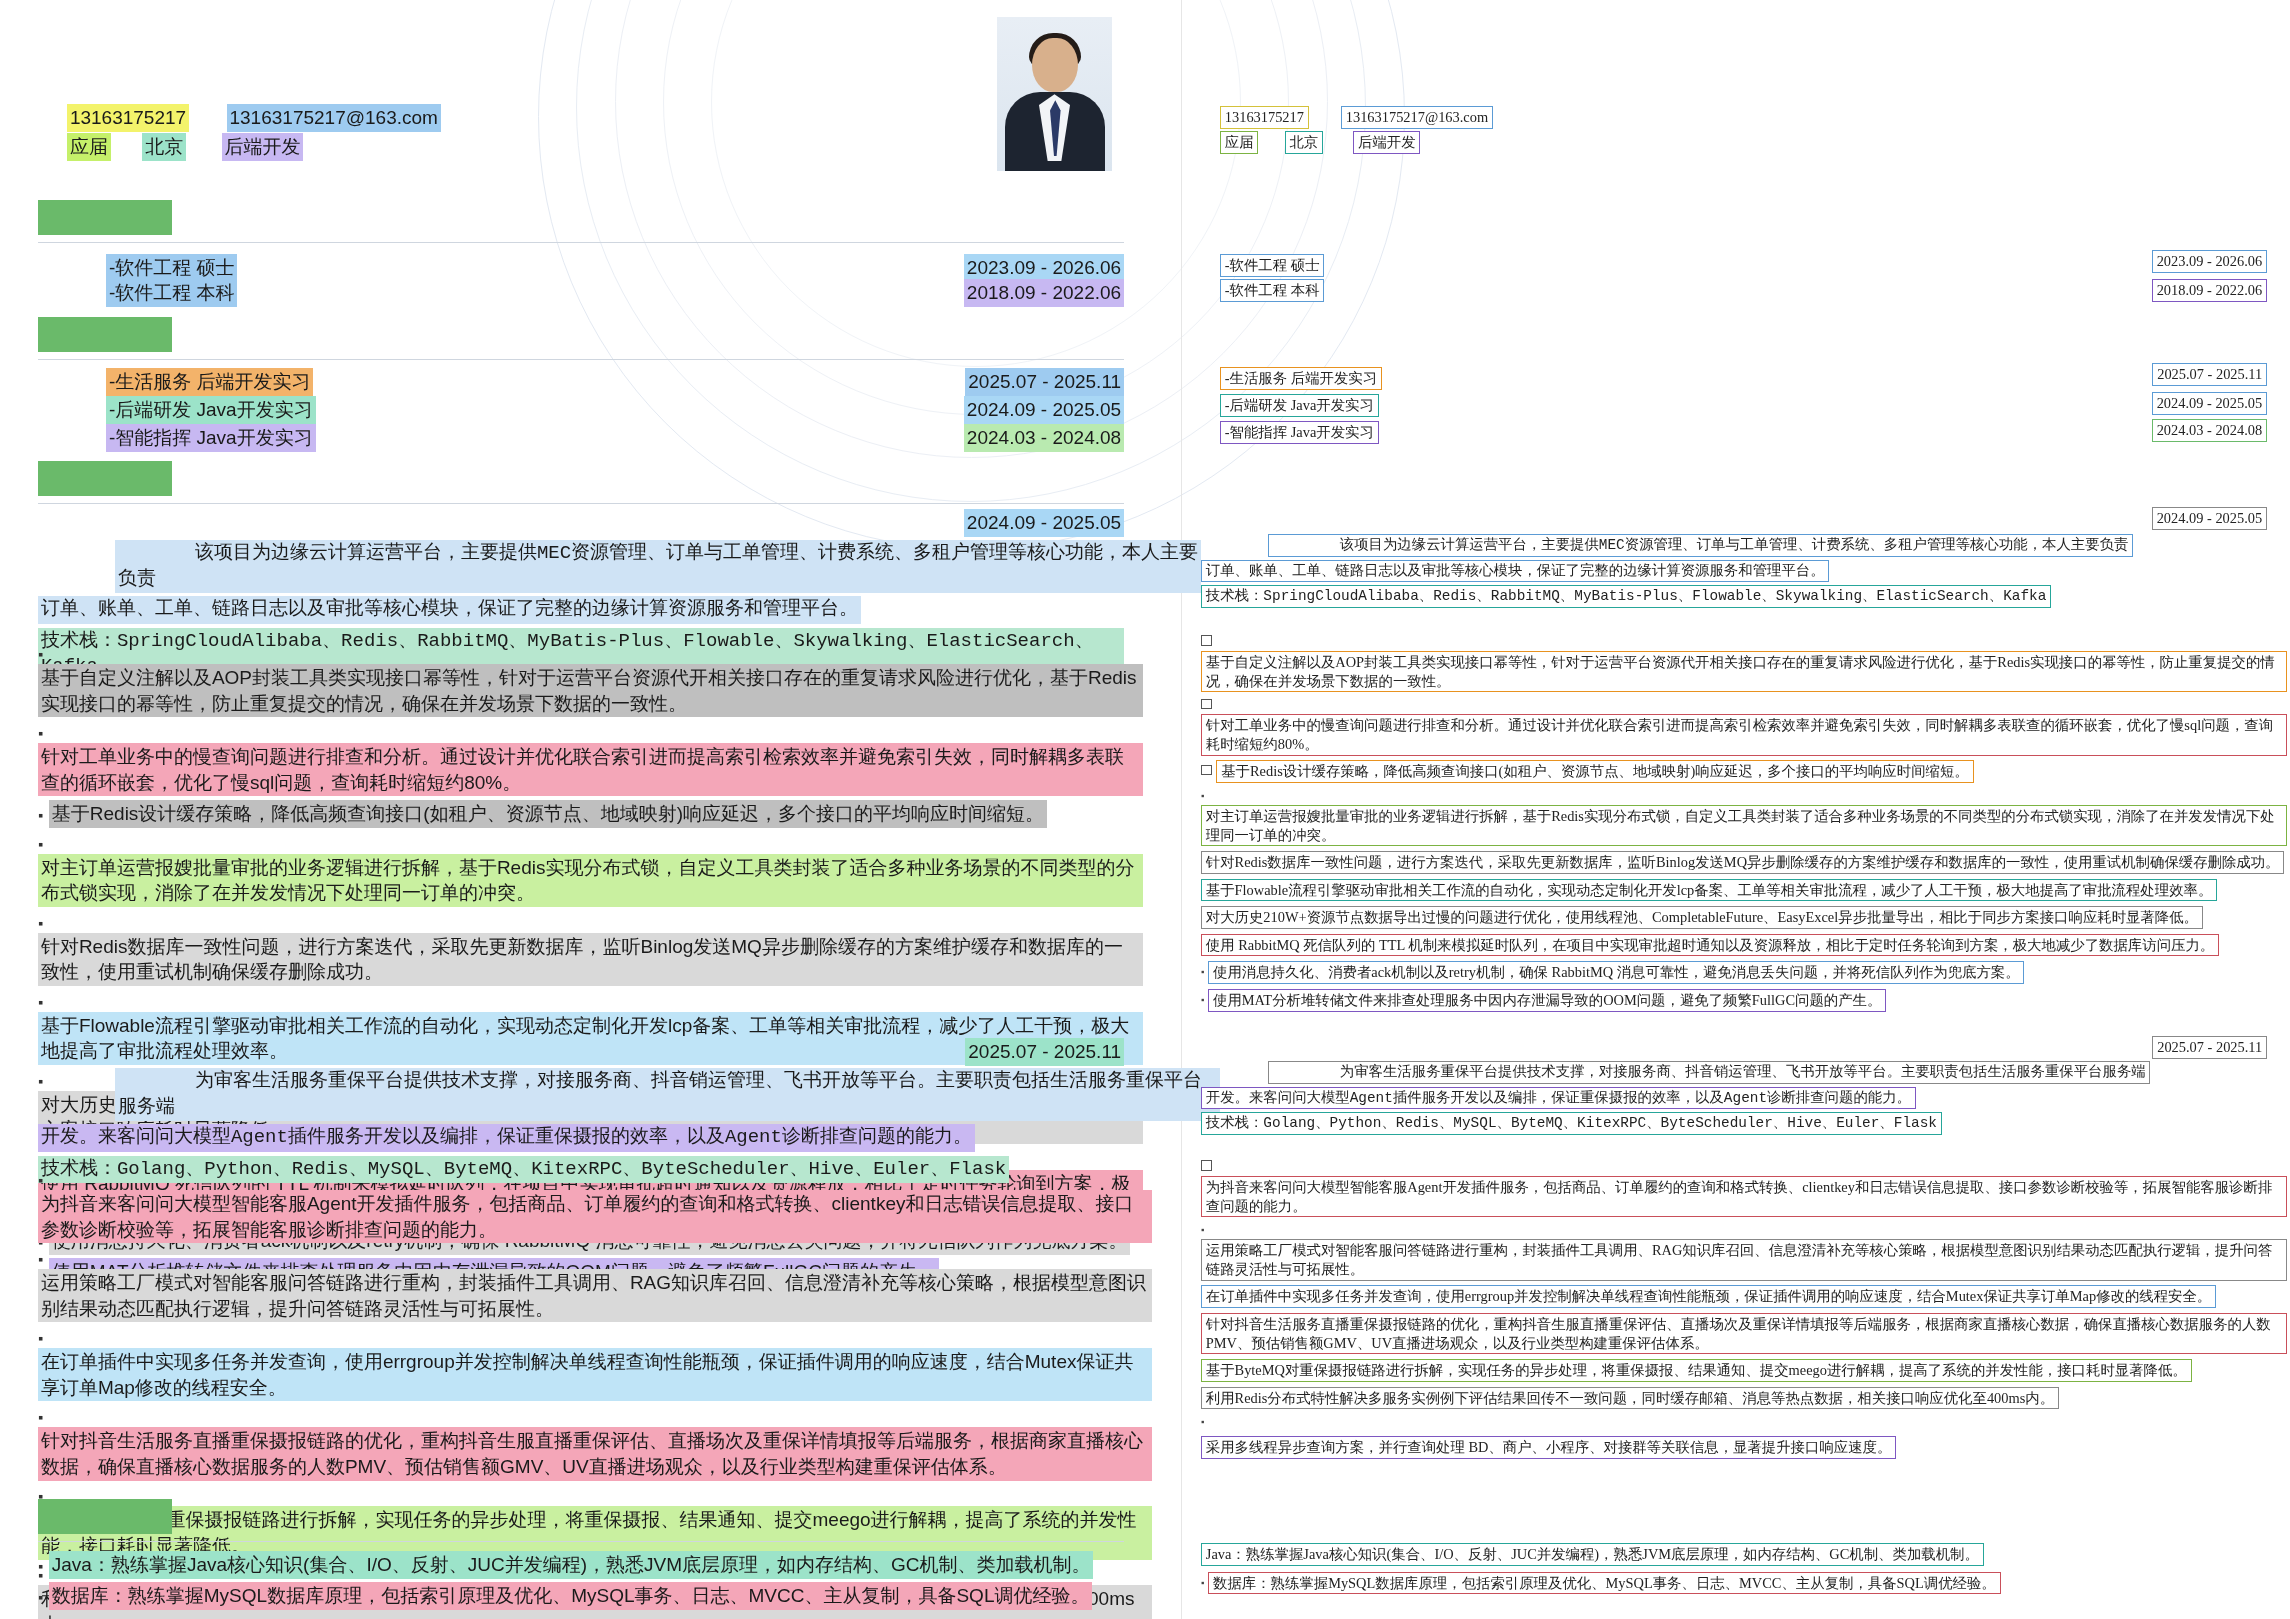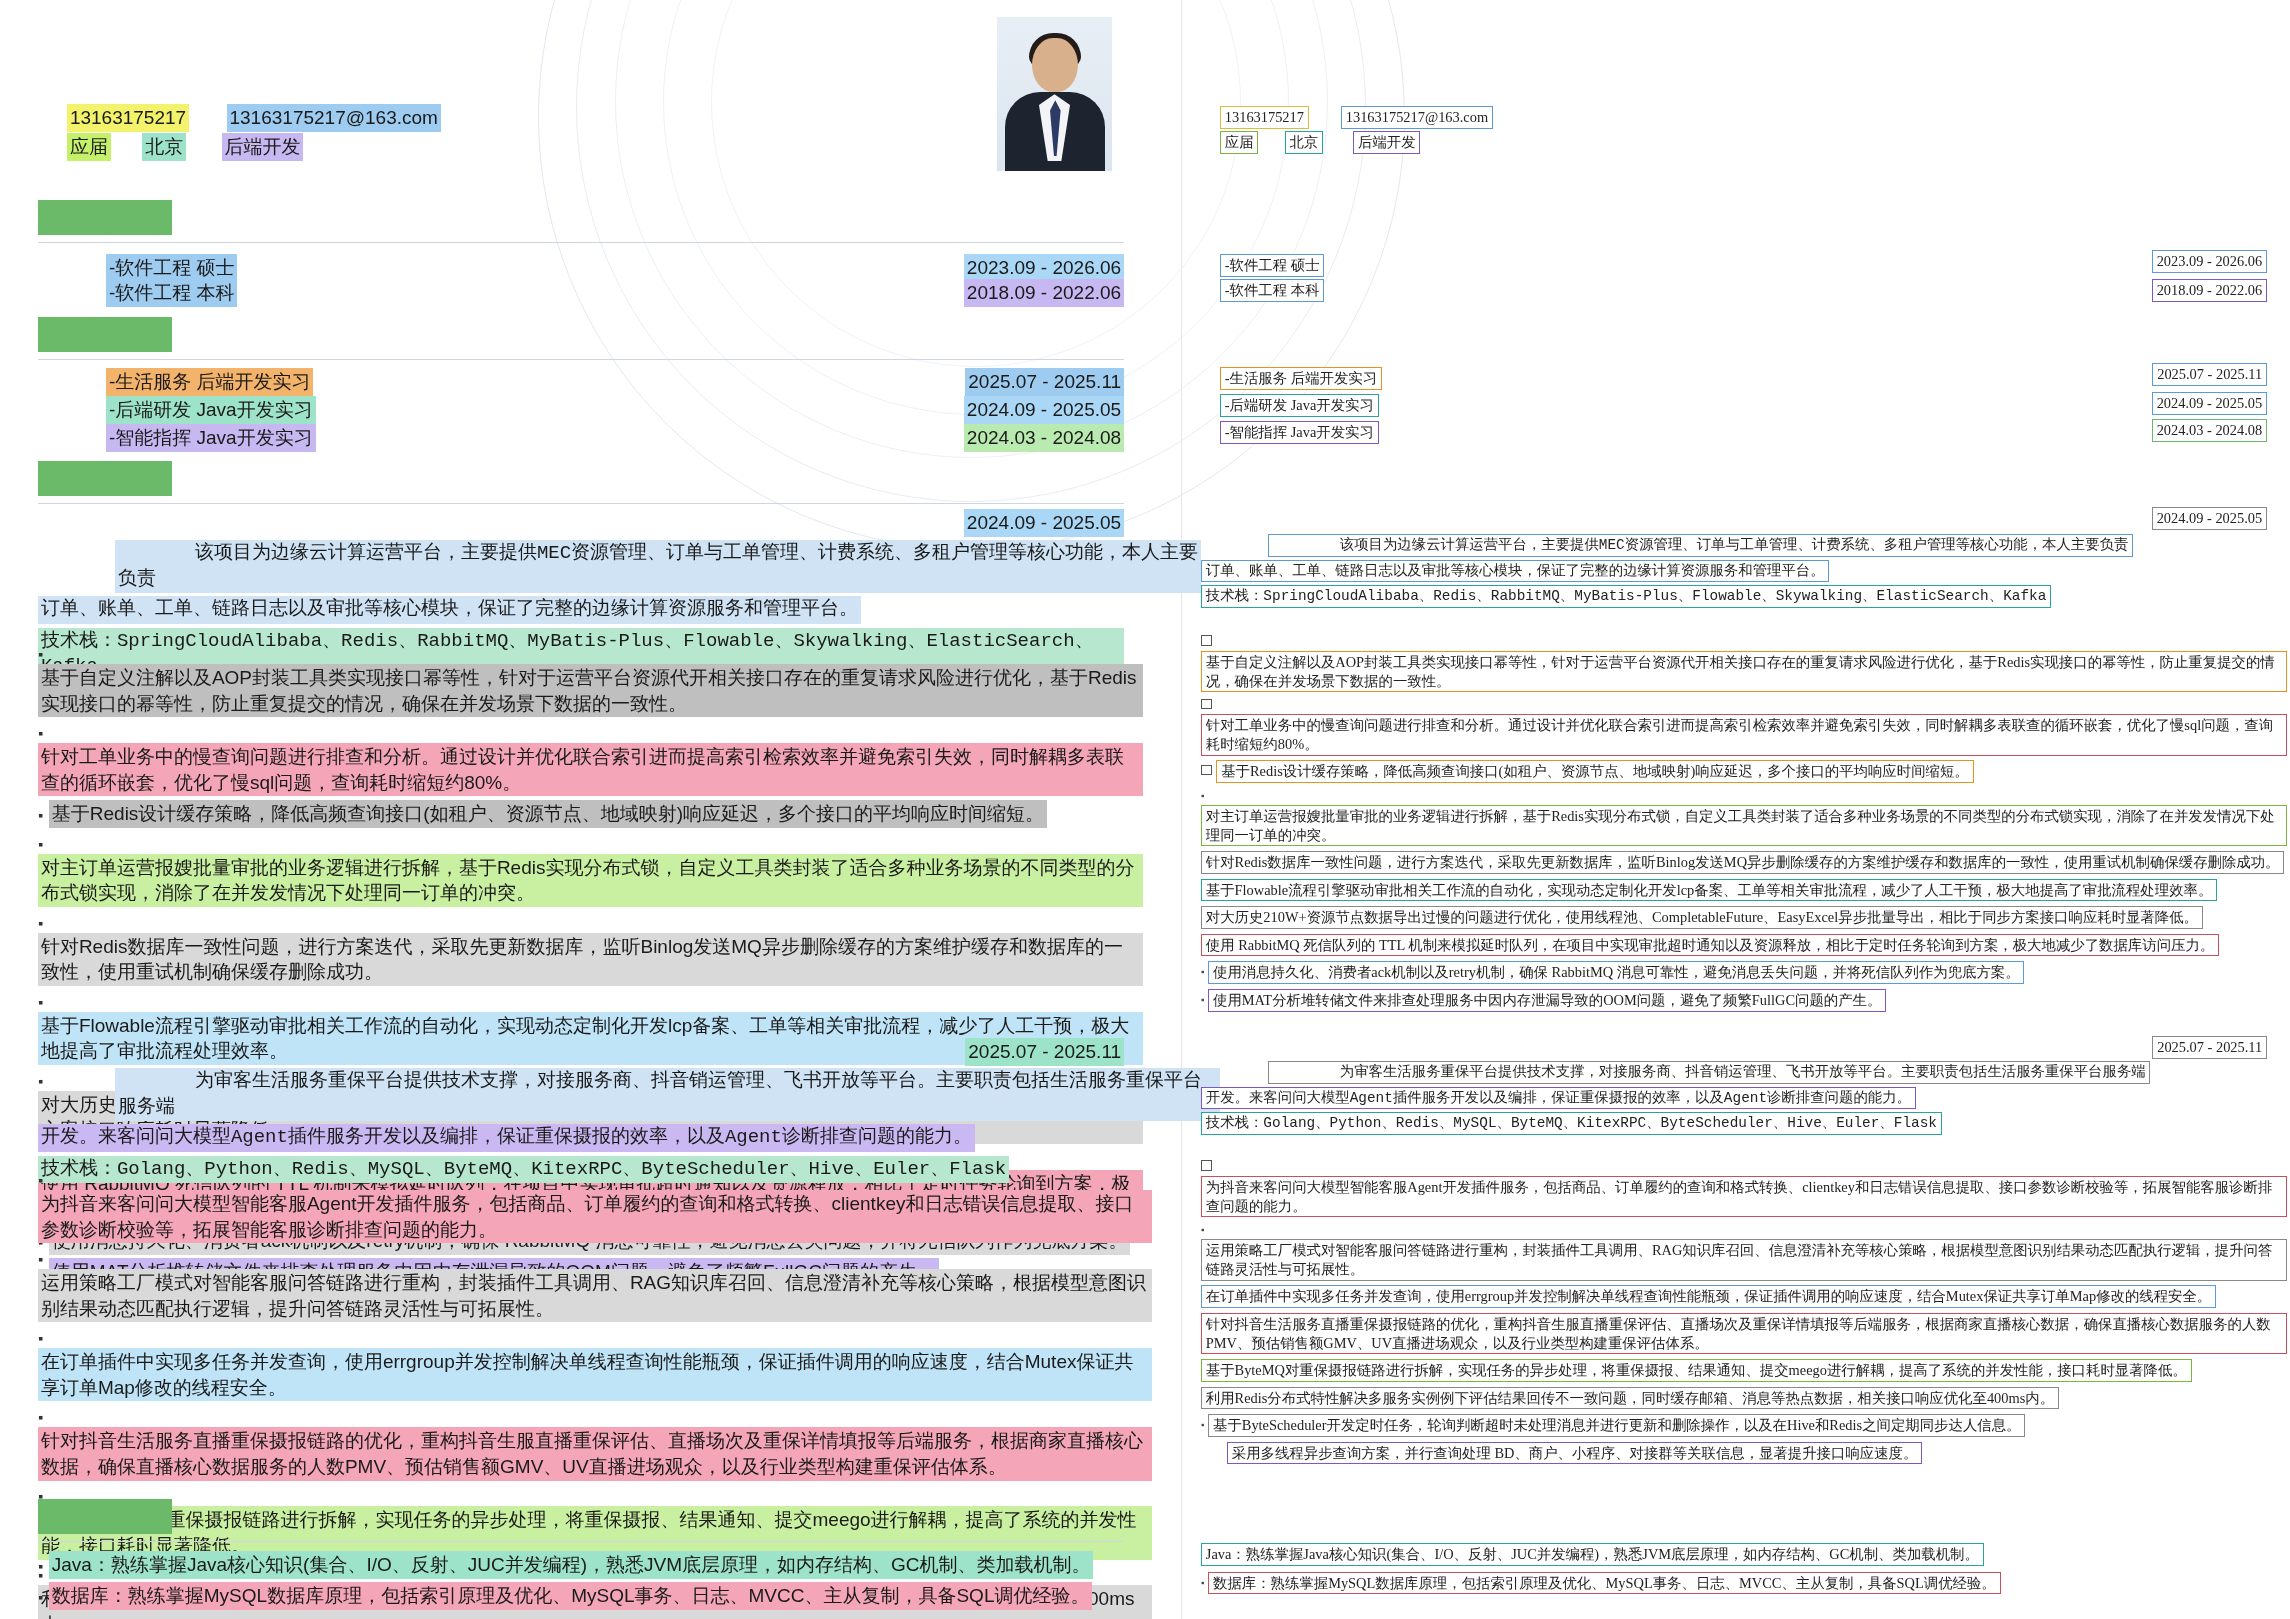--- a/index.html
+++ b/index.html
@@ -260,22 +260,22 @@
       <div class="line" style="margin-top:2.9px;"><span class="bx" style="border-color:#26a69a;">技术栈：Golang、Python、Redis、MySQL、ByteMQ、KitexRPC、ByteScheduler、Hive、Euler、Flask</span></div>
     </div>
 
     <div class="row" style="left:19px;top:1159px;width:1086px;">
       <div style="margin-bottom:4.8px;"><span class="chk"></span><span class="bx" style="border-color:#c94f5a;">为抖音来客问问大模型智能客服Agent开发插件服务，包括商品、订单履约的查询和格式转换、clientkey和日志错误信息提取、接口参数诊断校验等，拓展智能客服诊断排查问题的能力。</span></div>
       <div style="margin-bottom:4.8px;"><span class="rbullet"></span><span class="bx" style="border-color:#888;">运用策略工厂模式对智能客服问答链路进行重构，封装插件工具调用、RAG知识库召回、信息澄清补充等核心策略，根据模型意图识别结果动态匹配执行逻辑，提升问答链路灵活性与可拓展性。</span></div>
       <div style="margin-bottom:4.8px;"><span class="bx" style="border-color:#5b9bd5;">在订单插件中实现多任务并发查询，使用errgroup并发控制解决单线程查询性能瓶颈，保证插件调用的响应速度，结合Mutex保证共享订单Map修改的线程安全。</span></div>
       <div style="margin-bottom:4.8px;"><span class="bx" style="border-color:#c94f5a;">针对抖音生活服务直播重保摄报链路的优化，重构抖音生服直播重保评估、直播场次及重保详情填报等后端服务，根据商家直播核心数据，确保直播核心数据服务的人数PMV、预估销售额GMV、UV直播进场观众，以及行业类型构建重保评估体系。</span></div>
       <div style="margin-bottom:4.8px;"><span class="bx" style="border-color:#7cb342;">基于ByteMQ对重保摄报链路进行拆解，实现任务的异步处理，将重保摄报、结果通知、提交meego进行解耦，提高了系统的并发性能，接口耗时显著降低。</span></div>
       <div style="margin-bottom:4.8px;"><span class="bx" style="border-color:#888;">利用Redis分布式特性解决多服务实例例下评估结果回传不一致问题，同时缓存邮箱、消息等热点数据，相关接口响应优化至400ms内。</span></div>
-      <div style="margin-bottom:4.8px;"><span class="rbullet"></span><span class="bx" style="border-color:#888;">基于ByteScheduler开发定时任务，轮询判断超时未处理消息并进行更新和删除操作，以及在Hive和Redis之间定期同步达人信息。</span></div>
-      <div style="margin-bottom:4.8px;"><span class="bx" style="border-color:#7e57c2;margin-left:26px;">采用多线程异步查询方案，并行查询处理 BD、商户、小程序、对接群等关联信息，显著提升接口响应速度。</span></div>
+      <div style="margin-bottom:4.8px;"><span class="rbullet"></span></div>
+      <div style="margin-bottom:4.8px;"><span class="bx" style="border-color:#7e57c2;">采用多线程异步查询方案，并行查询处理 BD、商户、小程序、对接群等关联信息，显著提升接口响应速度。</span></div>
     </div>
 
     <div class="row" style="left:19px;top:1543px;width:1086px;">
       <div style="margin-bottom:5.8px;"><span class="bx" style="border-color:#26a69a;">Java：熟练掌握Java核心知识(集合、I/O、反射、JUC并发编程)，熟悉JVM底层原理，如内存结构、GC机制、类加载机制。</span></div>
       <div><span class="rbullet"></span><span class="bx" style="border-color:#c94f5a;">数据库：熟练掌握MySQL数据库原理，包括索引原理及优化、MySQL事务、日志、MVCC、主从复制，具备SQL调优经验。</span></div>
     </div>
   </div>
 
 </div>
 

